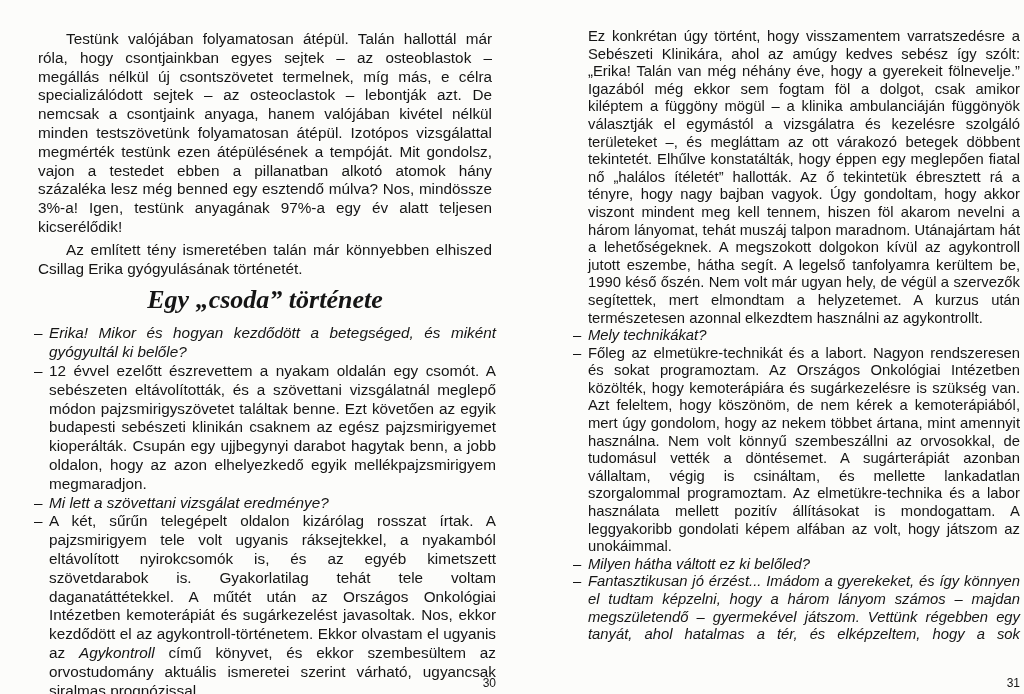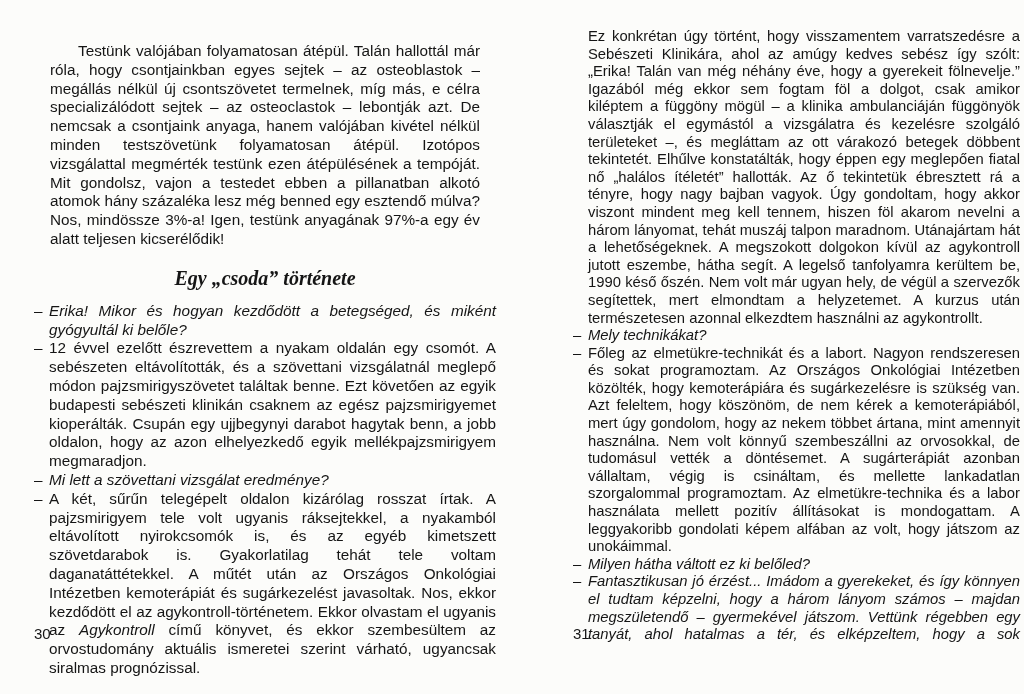--- a/index.html
+++ b/index.html
@@ -15,59 +15,60 @@
     color:#151515;
     overflow:hidden;
     box-sizing:border-box;
   }
   
   .col-left{
     position:absolute;left:34px;top:26px;width:462px;
     font-size:15.3px;line-height:18.8px;
     text-align:justify;
   }
-  .col-left p.body-par{margin:16px;text-indent:28px;}
+  .col-left p.body-par{margin:4px;text-indent:28px;}
   .chapter-heading{
     font-family:"Liberation Serif","DejaVu Serif",serif;
     font-style:italic;font-weight:bold;
-    font-size:20px;line-height:26px;
+    font-size:26px;line-height:26px;
     text-align:center;
     margin:9px 0 11px 0;
     text-indent:0;
   }
   
   .col-right{
     position:absolute;left:573px;top:28px;width:447px;
     font-size:14.8px;line-height:17.6px;
     text-align:justify;
   }
   .col-right p.cont-par{margin:0 0 0 15px;text-align:justify;text-align-last:left;}
   
   .dlg{display:flex;margin:0;}
   .dash{flex:0 0 15px;}
   .dlg-text{flex:1 1 auto;}
   .q{font-style:italic;}
   .it{font-style:italic;margin-top:44px;}
   .last-par .dlg-text{text-align-last:justify;font-style:italic;}
   
   .folio{
-    position:absolute;top:626px;
-    font-size:15px;line-height:16px;
-    text-align:left;
+    position:absolute;top:675px;
+    font-size:12px;line-height:16px;
+    text-align:right;
   }
   .folio-left{left:34px;width:462px;}
   .folio-right{left:573px;width:447px;}
 </style>
 </head>
 <body>
 
 <div class="scan">
 
   <div class="col-left">
     <p class="body-par">Testünk valójában folyamatosan átépül. Talán hallottál már róla, hogy csontjainkban egyes sejtek – az osteoblastok – megállás nélkül új csontszövetet termelnek, míg más, e célra specializálódott sejtek – az osteoclastok – lebontják azt. De nemcsak a csontjaink anyaga, hanem valójában kivétel nélkül minden testszövetünk folyamatosan átépül. Izotópos vizsgálattal megmérték testünk ezen átépülésének a tempóját. Mit gondolsz, vajon a testedet ebben a pillanatban alkotó atomok hány százaléka lesz még benned egy esztendő múlva? Nos, mindössze 3%-a! Igen, testünk anyagának 97%-a egy év alatt teljesen kicserélődik!</p>
+    <p class="body-par">Az említett tény ismeretében talán már könnyebben elhiszed Csillag Erika gyógyulásának történetét.</p>
 
     <p class="chapter-heading">Egy „csoda” története</p>
 
     <div class="dlg">
         <span class="dash">–</span>
         <span class="dlg-text q">Erika! Mikor és hogyan kezdődött a betegséged, és miként gyógyultál ki belőle?</span>
       </div>
 
     <div class="dlg">
         <span class="dash">–</span>

